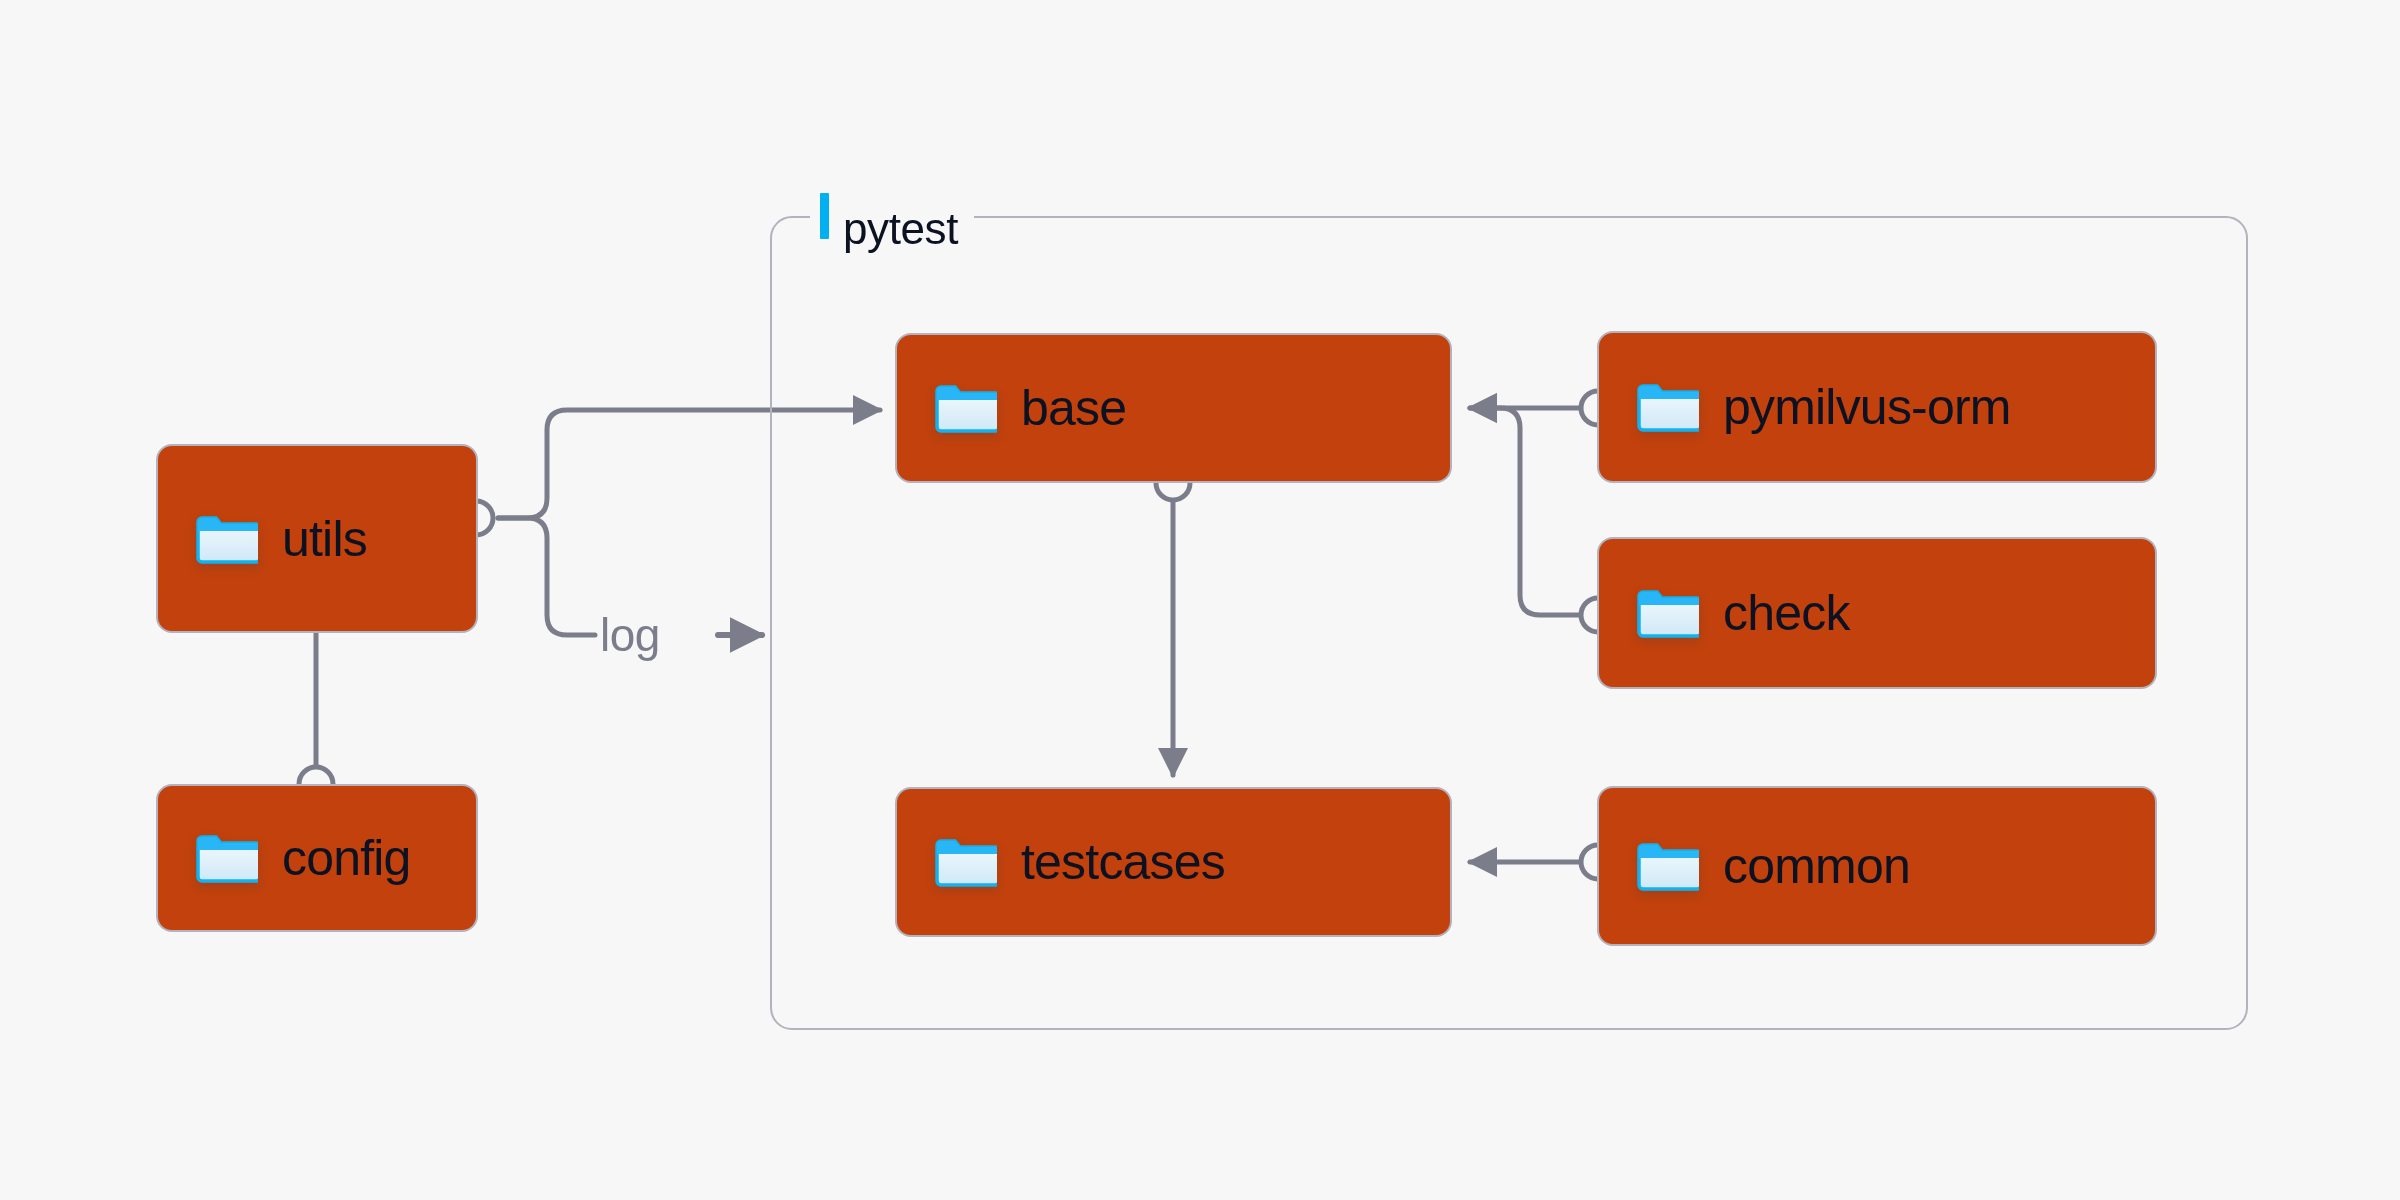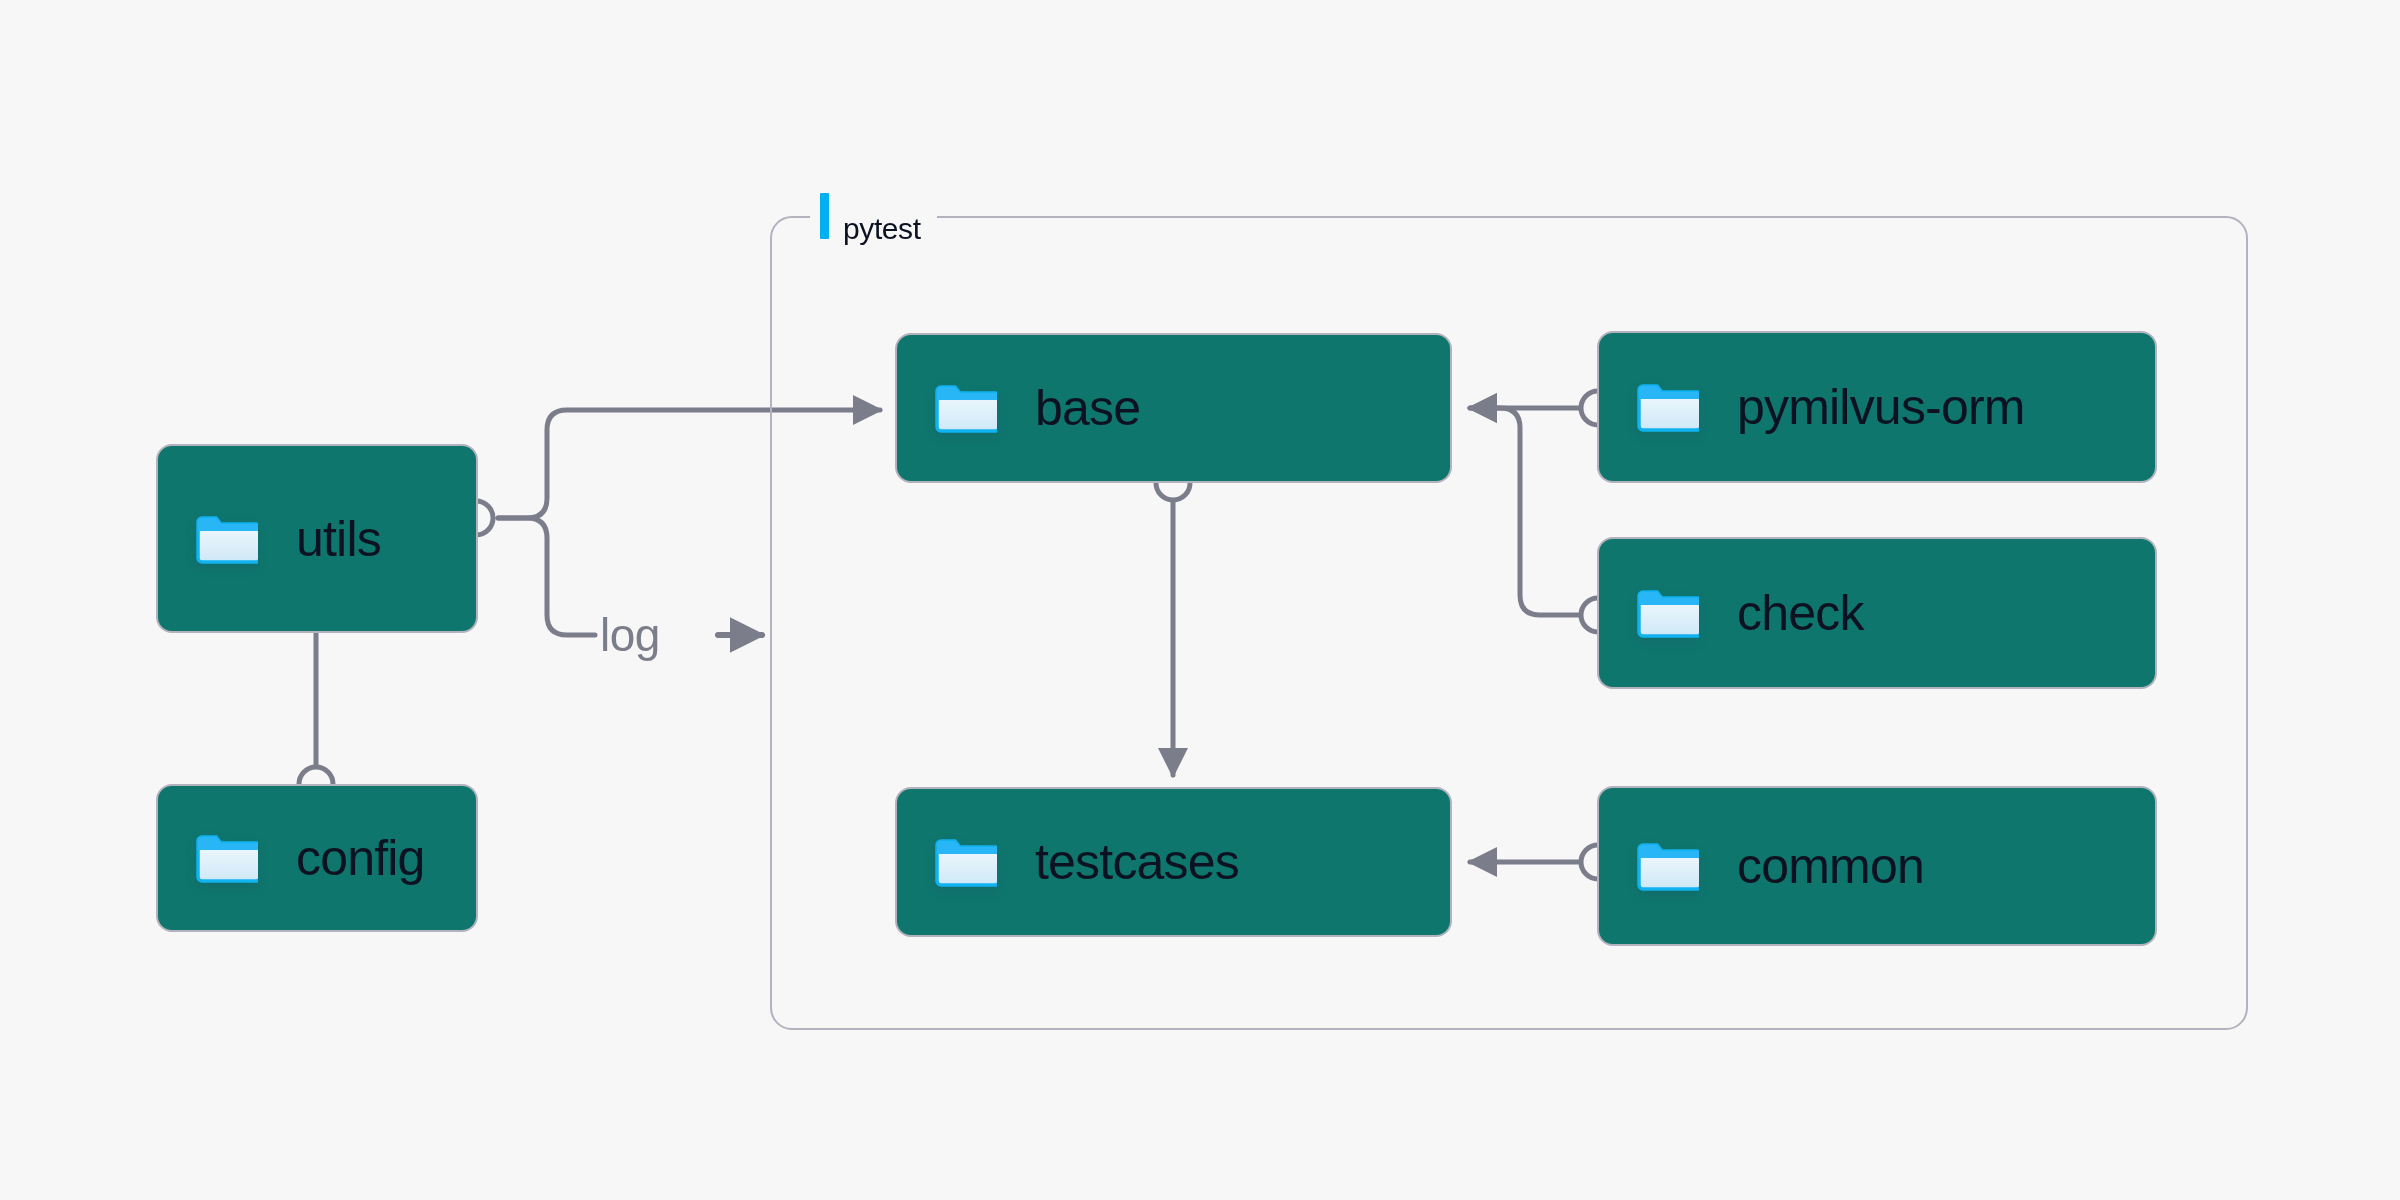--- a/index.html
+++ b/index.html
@@ -33,36 +33,36 @@
     height: 52px;
   }
   .group-label .bar {
     width: 9px;
     height: 46px;
     background: #00b0f0;
     border-radius: 1px;
     flex: 0 0 auto;
   }
   .group-label .txt {
-    font-size: 30px;
+    font-size: 44px;
     color: #0c1222;
     letter-spacing: -0.4px;
     white-space: nowrap;
     line-height: 1;
     margin-top: 26px;
   }
   
   .node {
     position: absolute;
-    background: #0f766e;
+    background: #c2410c;
     border: 2.5px solid #b3b2bd;
     border-radius: 16px;
     display: flex;
     align-items: center;
-    gap: 38px;
+    gap: 24px;
     padding-left: 38px;
   }
   .node-label {
     font-size: 50px;
     color: #0c1222;
     letter-spacing: -0.8px;
     white-space: nowrap;
     line-height: 1;
   }
   

